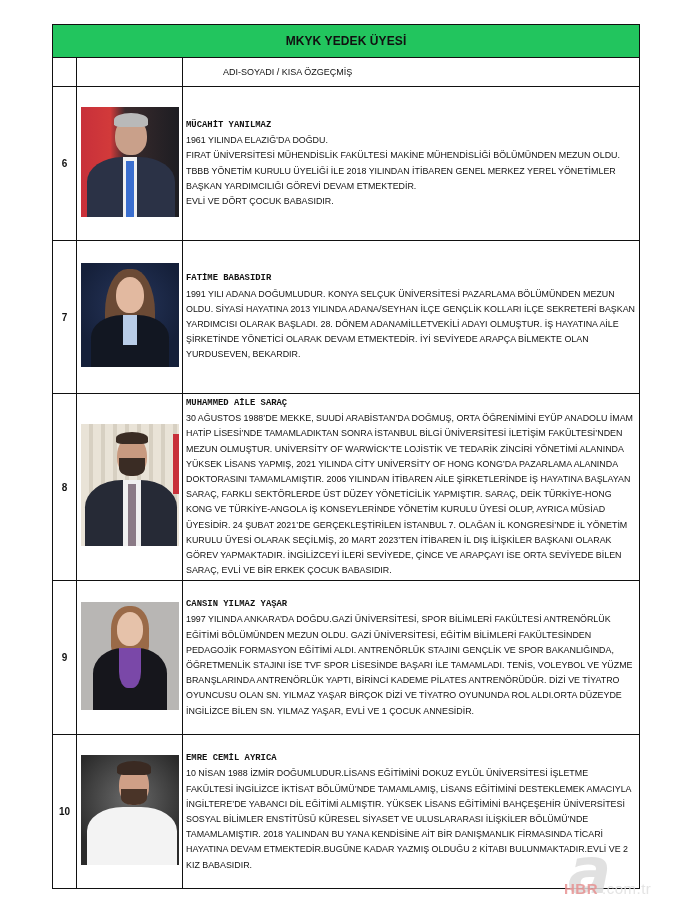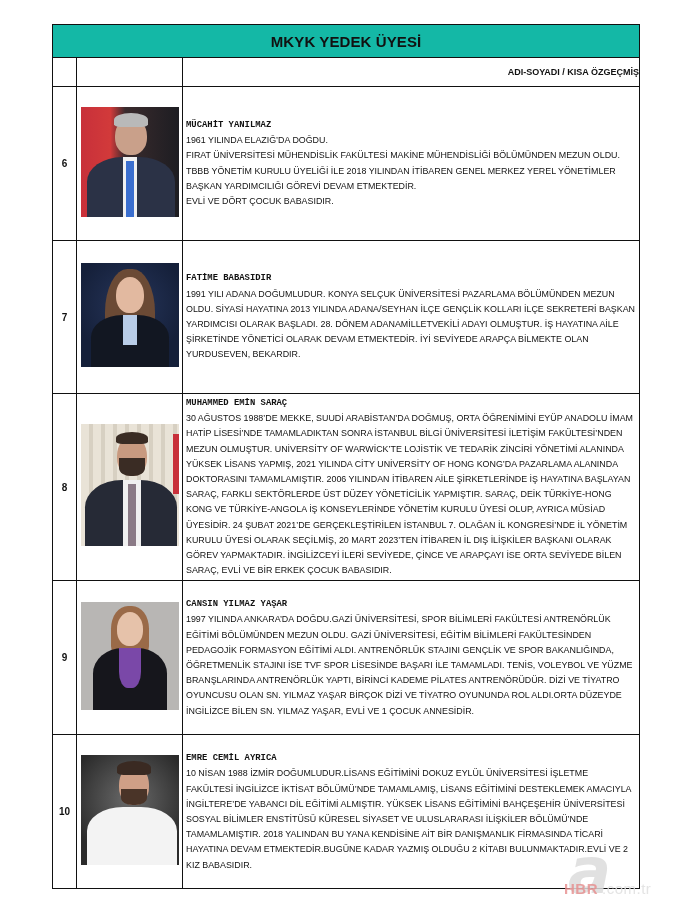--- a/index.html
+++ b/index.html
@@ -1,23 +1,23 @@
 <!DOCTYPE html>
 <html><head>
 <meta charset="utf-8">
 <style>
   html, body { margin: 0; padding: 0; background: #ffffff; }
   body { width: 687px; height: 905px; position: relative; overflow: hidden;
          font-family: "Liberation Sans", sans-serif; color: #111; }
   .sheet { position: absolute; left: 52px; top: 24px; width: 587px; }
   table { border-collapse: collapse; width: 587px; table-layout: fixed; }
   td { border: 1.5px solid #111; padding: 0; vertical-align: middle; }
-  .title-cell { background: #14b8a6; height: 32px; text-align: center;
-                font-weight: bold; font-size: 15px; letter-spacing: 0.1px; }
-  .colhead-cell { height: 28px; text-align: right; font-weight: bold; font-size: 9px; padding-left: 24px; }
+  .title-cell { background: #22c55e; height: 32px; text-align: center;
+                font-weight: bold; font-size: 12px; letter-spacing: 0.1px; }
+  .colhead-cell { height: 28px; text-align: left; font-weight: normal; font-size: 9px; padding-left: 40px; }
   .num-cell { text-align: center; font-weight: bold; font-size: 10px; }
   .photo-cell { text-align: center; }
   .photo { display: inline-block; width: 98px; height: 110px; border-radius: 0; position: relative; overflow: hidden; }
   .bio-cell { padding: 2px 3px; font-size: 8.9px; line-height: 15.2px; text-align: left; vertical-align: middle; }
   .bio-name { font-weight: bold; display: block; font-family: Liberation Mono, monospace; }
   .bio-text { display: block; white-space: pre-line; }
   .watermark { position: absolute; left: 560px; top: 840px; width: 127px; height: 60px; }
   .wm-a { position: absolute; left: 8px; top: -6px; font-size: 64px; font-weight: bold;
           color: rgba(220,220,220,0.85); font-family: "DejaVu Sans", sans-serif; font-style: italic; }
   .wm-hbr { position: absolute; left: 4px; top: 40px; font-size: 15px; font-weight: bold;
@@ -96,21 +96,21 @@
           <div style="position:absolute;right:0;top:10px;width:6px;height:60px;background:#c8303a;"></div>
           <div class="head" style="left:36px;top:12px;width:30px;height:40px;background:#c89a80;"></div>
           <div class="head" style="left:35px;top:8px;width:32px;height:12px;background:#3a2c24;border-radius:50% 50% 20% 20%;"></div>
           <div style="position:absolute;left:38px;top:34px;width:26px;height:18px;background:#3a2c24;border-radius:0 0 45% 45%;"></div>
           <div class="body" style="left:4px;top:56px;width:92px;height:68px;background:#262a36;"></div>
           <div style="position:absolute;left:42px;top:56px;width:18px;height:66px;background:#f0f0f0;"></div>
           <div style="position:absolute;left:47px;top:60px;width:8px;height:62px;background:#8a7a86;"></div>
         </div>
       </td>
       <td class="bio-cell">
-        <span class="bio-name">MUHAMMED EMİN SARAÇ</span>
+        <span class="bio-name">MUHAMMED AİLE SARAÇ</span>
         <span class="bio-text">30 AĞUSTOS 1988’DE MEKKE, SUUDİ ARABİSTAN’DA DOĞMUŞ, ORTA ÖĞRENİMİNİ EYÜP ANADOLU İMAM HATİP LİSESİ’NDE TAMAMLADIKTAN SONRA İSTANBUL BİLGİ ÜNİVERSİTESİ İLETİŞİM FAKÜLTESİ’NDEN MEZUN OLMUŞTUR. UNİVERSİTY OF WARWİCK’TE LOJİSTİK VE TEDARİK ZİNCİRİ YÖNETİMİ ALANINDA YÜKSEK LİSANS YAPMIŞ, 2021 YILINDA CİTY UNİVERSİTY OF HONG KONG’DA PAZARLAMA ALANINDA DOKTORASINI TAMAMLAMIŞTIR. 2006 YILINDAN İTİBAREN AİLE ŞİRKETLERİNDE İŞ HAYATINA BAŞLAYAN SARAÇ, FARKLI SEKTÖRLERDE ÜST DÜZEY YÖNETİCİLİK YAPMIŞTIR. SARAÇ, DEİK TÜRKİYE-HONG KONG VE TÜRKİYE-ANGOLA İŞ KONSEYLERİNDE YÖNETİM KURULU ÜYESİ OLUP, AYRICA MÜSİAD ÜYESİDİR. 24 ŞUBAT 2021’DE GERÇEKLEŞTİRİLEN İSTANBUL 7. OLAĞAN İL KONGRESİ’NDE İL YÖNETİM KURULU ÜYESİ OLARAK SEÇİLMİŞ, 20 MART 2023’TEN İTİBAREN İL DIŞ İLİŞKİLER BAŞKANI OLARAK GÖREV YAPMAKTADIR. İNGİLİZCEYİ İLERİ SEVİYEDE, ÇİNCE VE ARAPÇAYI İSE ORTA SEVİYEDE BİLEN SARAÇ, EVLİ VE BİR ERKEK ÇOCUK BABASIDIR.</span>
       </td>
     </tr>
 
     <tr style="height:154px">
       <td class="num-cell">9</td>
       <td class="photo-cell">
         <div class="photo bg-grey" style="height:108px">
           <div style="position:absolute;left:30px;top:4px;width:38px;height:50px;background:#9a6a48;border-radius:45% 45% 20% 20%;"></div>
           <div class="head" style="left:36px;top:10px;width:26px;height:34px;background:#e6c2aa;"></div>

